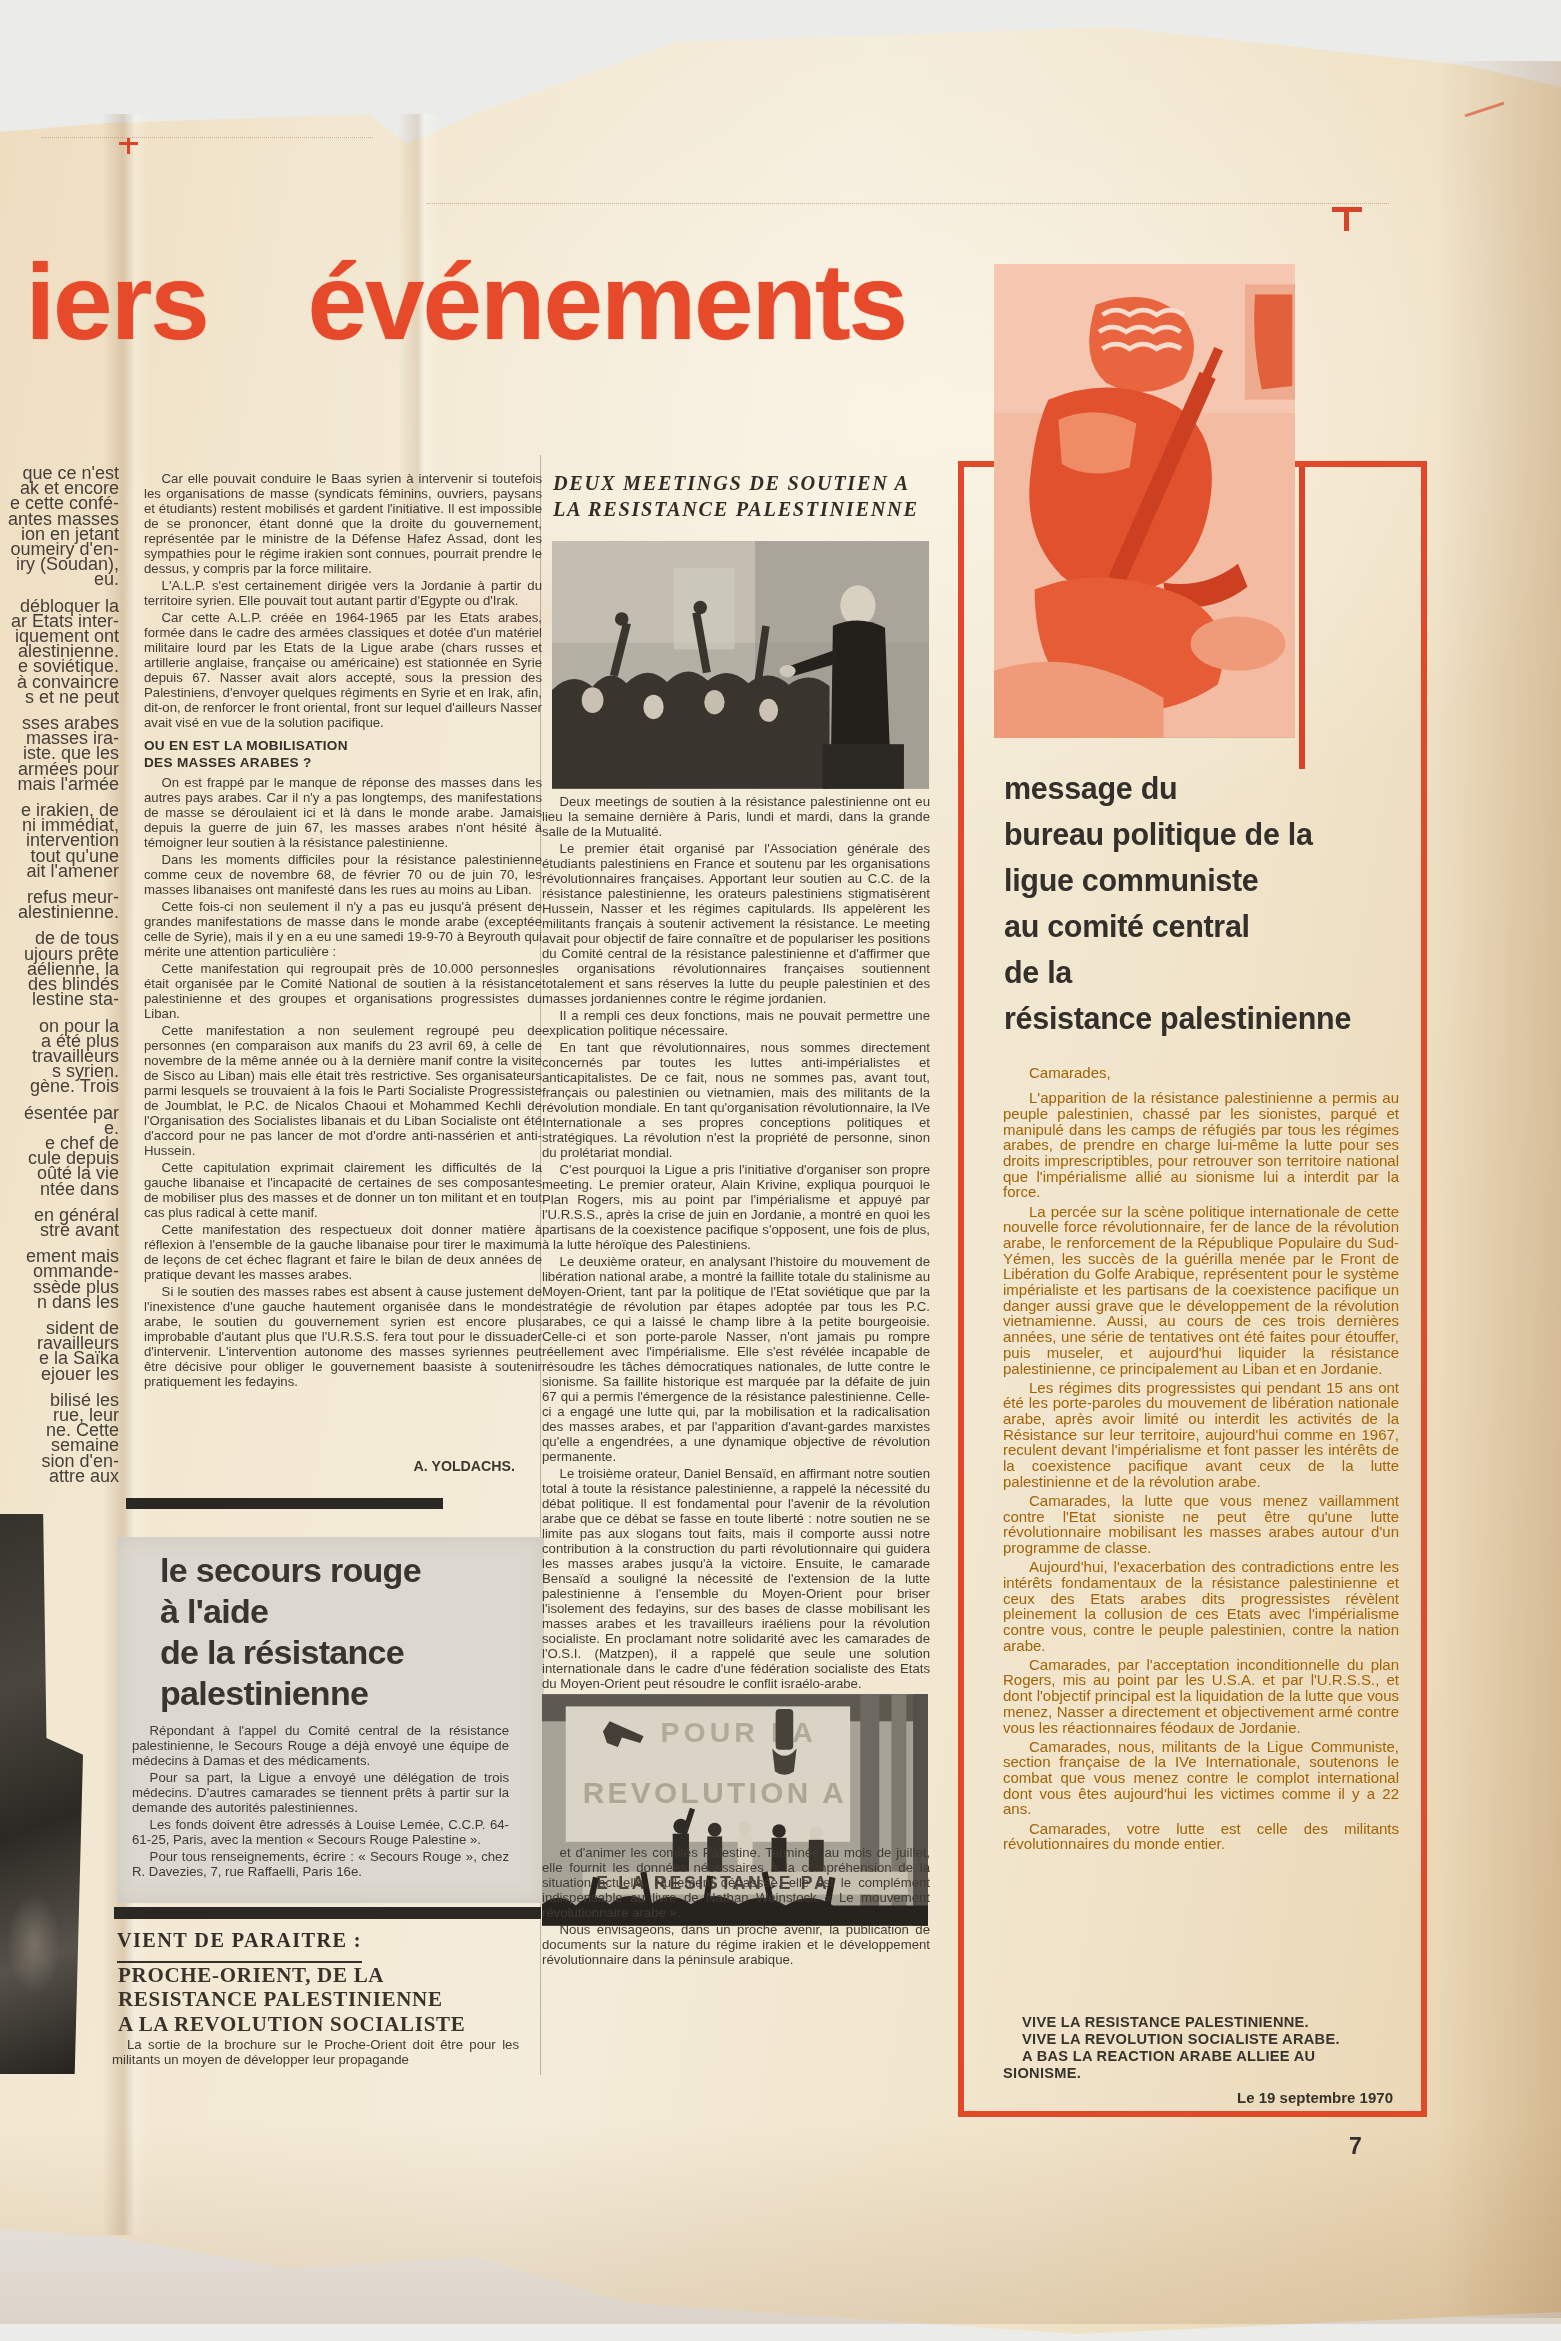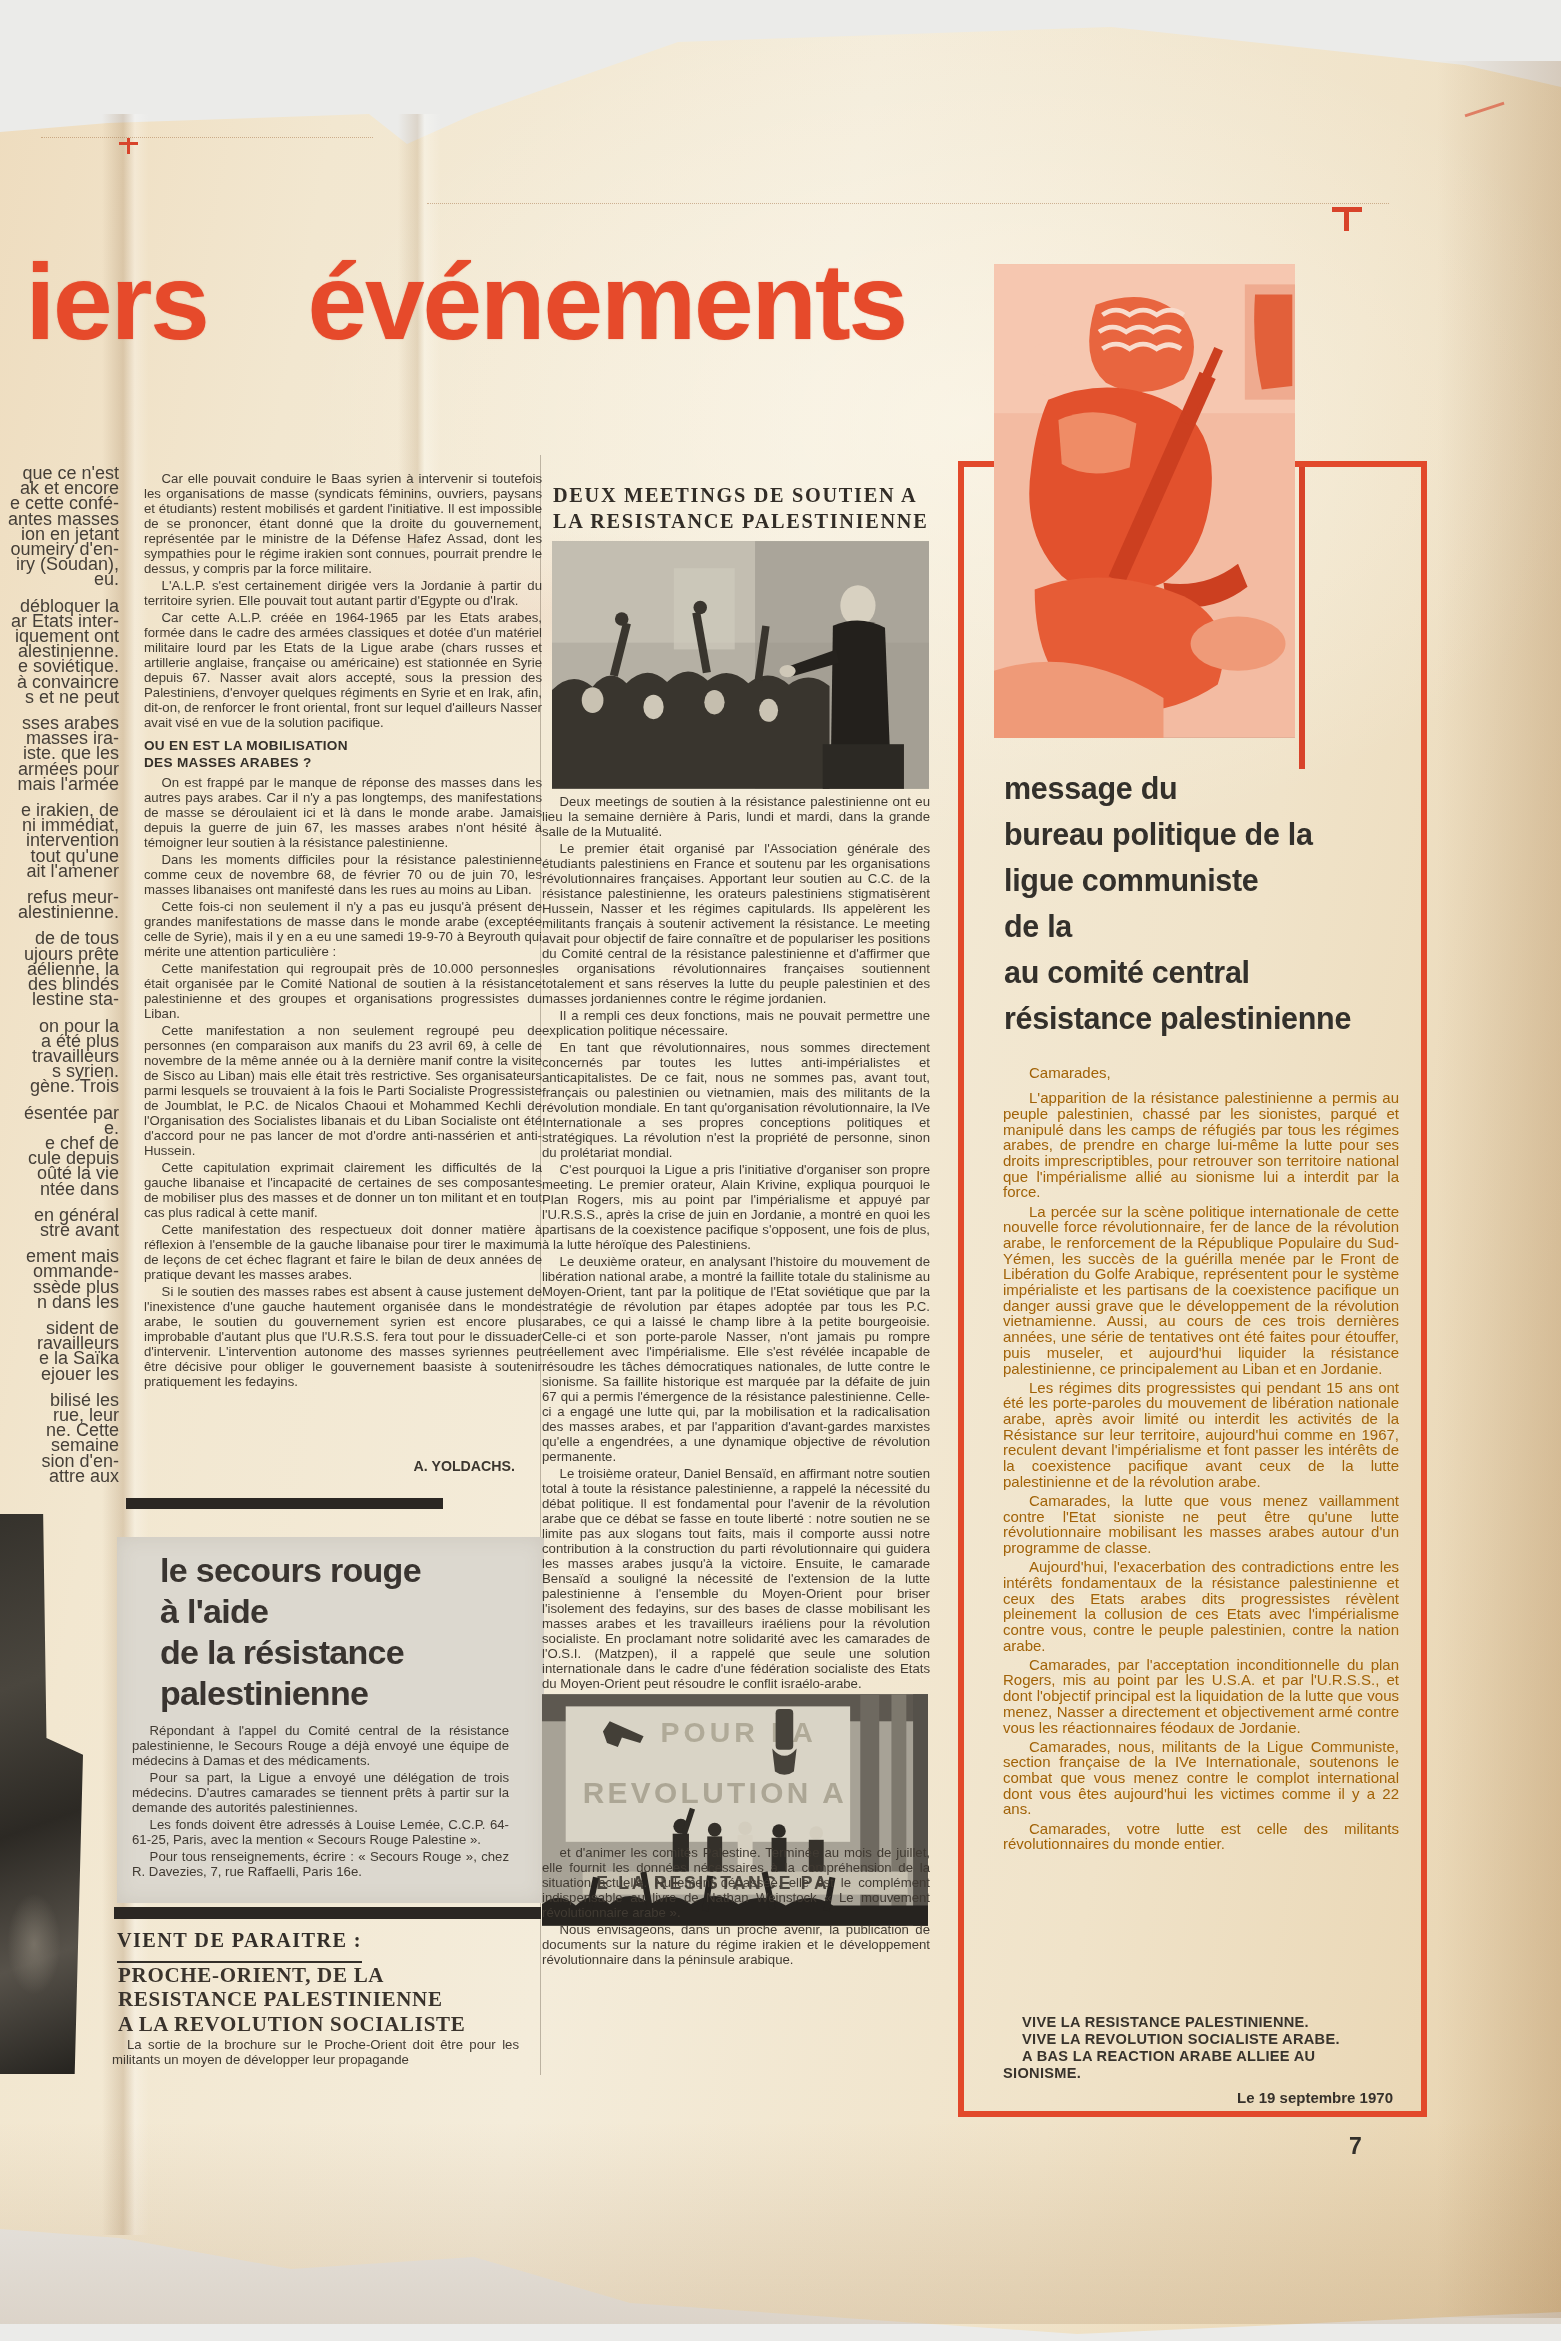--- a/index.html
+++ b/index.html
@@ -219,21 +219,21 @@
   </div>
   <h3 id="vient-title" class="abs serif" style="left:117px;top:1962px;">
       <div>PROCHE-ORIENT, DE LA</div>
       <div>RESISTANCE PALESTINIENNE</div>
       <div>A LA REVOLUTION SOCIALISTE</div>
     </h3>
   <div class="abs body-txt" style="left:112px;top:2037px;width:407px;">
     <p style="text-indent:15px;margin:0;">La sortie de la brochure sur le Proche-Orient doit être pour les militants un moyen de développer leur propagande</p>
   </div>
 
-  <h2 id="col3-head" class="abs serif" style="left:552px;top:481px;">
+  <h2 id="col3-head" class="abs serif" style="left:552px;top:469px;font-style:italic;">
       <div>DEUX MEETINGS DE SOUTIEN A</div>
       <div>LA RESISTANCE PALESTINIENNE</div>
     </h2>
 
   <div class="abs" style="left:552px;top:541px;width:377px;height:248px;">
     <svg width="377" height="248" viewBox="0 0 557 366">
       <rect width="557" height="366" fill="#b5b0a4"></rect>
       <rect x="0" y="0" width="557" height="150" fill="#c3beb1"></rect>
       <rect x="300" y="0" width="257" height="366" fill="#9a958a" opacity=".6"></rect>
       <rect x="180" y="40" width="90" height="120" fill="#cfcabc" opacity=".7"></rect>
@@ -341,22 +341,22 @@
       <path d="M0 600 Q120 560 250 640 L250 699 L0 699 Z" fill="#ef9a78"></path>
       <ellipse cx="360" cy="560" rx="70" ry="40" fill="#ef9a78"></ellipse>
       <ellipse cx="90" cy="140" rx="40" ry="26" fill="#f6c7b0"></ellipse>
     </svg>
   </div>
 
   <h2 id="msg-title" class="abs" style="left:1003px;top:764px;width:407px;z-index:3;">
       <div>message du</div>
       <div>bureau politique de la</div>
       <div>ligue communiste</div>
+      <div>au comité central</div>
       <div>de la</div>
-      <div>au comité central</div>
       <div>résistance palestinienne</div>
     </h2>
 
   <div id="msg-flow" class="abs" style="left:1003px;top:1065px;z-index:3;">
     <div id="msg-salut">Camarades,</div>
     <div>
         <p>L'apparition de la résistance palestinienne a permis au peuple palestinien, chassé par les sionistes, parqué et manipulé dans les camps de réfugiés par tous les régimes arabes, de prendre en charge lui-même la lutte pour ses droits imprescriptibles, pour retrouver son territoire national que l'impérialisme allié au sionisme lui a interdit par la force.</p>
         <p>La percée sur la scène politique internationale de cette nouvelle force révolutionnaire, fer de lance de la révolution arabe, le renforcement de la République Populaire du Sud-Yémen, les succès de la guérilla menée par le Front de Libération du Golfe Arabique, représentent pour le système impérialiste et les partisans de la coexistence pacifique un danger aussi grave que le développement de la révolution vietnamienne. Aussi, au cours de ces trois dernières années, une série de tentatives ont été faites pour étouffer, puis museler, et aujourd'hui liquider la résistance palestinienne, ce principalement au Liban et en Jordanie.</p>
         <p>Les régimes dits progressistes qui pendant 15 ans ont été les porte-paroles du mouvement de libération nationale arabe, après avoir limité ou interdit les activités de la Résistance sur leur territoire, aujourd'hui comme en 1967, reculent devant l'impérialisme et font passer les intérêts de la coexistence pacifique avant ceux de la lutte palestinienne et de la révolution arabe.</p>
         <p>Camarades, la lutte que vous menez vaillamment contre l'Etat sioniste ne peut être qu'une lutte révolutionnaire mobilisant les masses arabes autour d'un programme de classe.</p>

